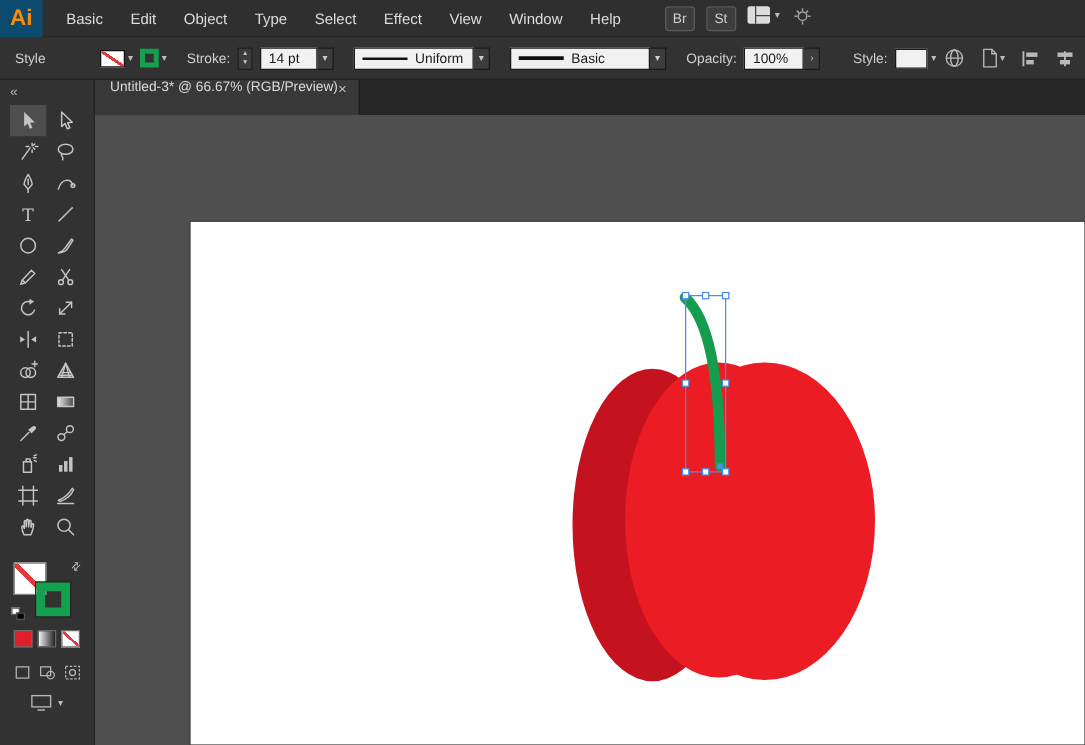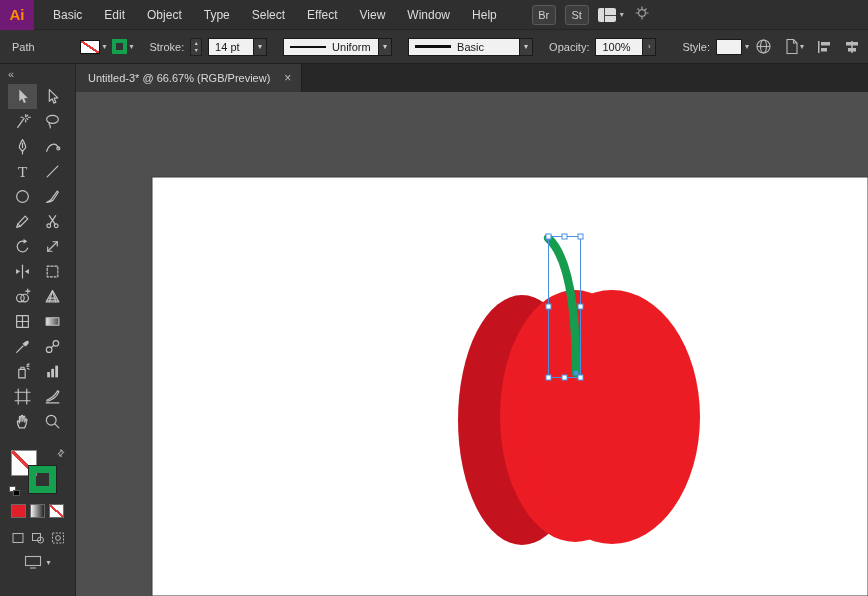--- a/index.html
+++ b/index.html
@@ -2,24 +2,24 @@
 <html><head>
 <meta charset="utf-8">
 <style>
   *{margin:0;padding:0;box-sizing:border-box;}
   html,body{width:868px;height:596px;overflow:hidden;}
   body{font-family:"Liberation Sans",sans-serif;background:#4f4f4f;font-size:12px;color:#d6d6d6;}
   .app{position:relative;width:868px;height:596px;display:flex;flex-direction:column;}
 
   
   .menubar{height:30px;background:#2f2f2f;border-bottom:1px solid #242424;display:flex;align-items:center;flex:0 0 30px;}
-  .ai-logo{width:34px;height:30px;background:#701a75;color:#ff8b00;font-weight:bold;font-size:15px;display:flex;align-items:center;justify-content:center;}
+  .ai-logo{width:34px;height:30px;background:#0c4a6e;color:#ff8b00;font-weight:bold;font-size:18px;display:flex;align-items:center;justify-content:center;}
   .menus{display:flex;margin-left:8px;}
   .menu-item{padding:0 11px;line-height:30px;font-size:12px;color:#dcdcdc;cursor:default;}
-  .menu-extra{display:flex;align-items:center;gap:9px;margin-left:24px;}
+  .menu-extra{display:flex;align-items:flex-start;gap:9px;margin-left:24px;}
   .mini-btn{width:24px;height:20px;background:#3d3d3d;border:1px solid #5a5a5a;border-radius:3px;color:#cfcfcf;font-size:11px;display:flex;align-items:center;justify-content:center;}
   .layout-btn{display:flex;align-items:center;gap:4px;}
   .layout-icon{width:18px;height:14px;background:#dcdcdc;border-radius:2px;position:relative;}
   .layout-icon:before{content:"";position:absolute;left:6px;top:0;width:1px;height:14px;background:#444;}
   .layout-icon:after{content:"";position:absolute;left:6px;top:7px;right:0;height:1px;background:#444;}
   .chev{font-size:8px;color:#bdbdbd;}
 
   
   .controlbar{height:34px;background:#323232;border-bottom:1px solid #1f1f1f;display:flex;align-items:center;flex:0 0 34px;gap:6px;padding-left:12px;}
   .cb-label{font-size:11px;color:#cfcfcf;}
@@ -68,21 +68,21 @@
   .draw-modes{display:flex;gap:3px;margin-top:12px;}
   .mode-btn{width:17px;height:15px;display:flex;align-items:center;justify-content:center;}
   .mode-btn svg{width:14px;height:12px;stroke:#b5b5b5;fill:none;stroke-width:1;}
 
   .screen-mode{margin-top:10px;display:flex;align-items:center;gap:4px;}
   .screen-mode svg{width:18px;height:14px;stroke:#b5b5b5;fill:none;stroke-width:1.1;}
 
   
   .doc-col{flex:1;display:flex;flex-direction:column;min-width:0;}
   .tabstrip{height:28px;background:#272727;display:flex;align-items:flex-end;flex:0 0 28px;}
-  .tab{height:28px;background:#383838;border-right:1px solid #1d1d1d;display:flex;align-items:center;gap:14px;padding:0 10px 0 12px;font-size:11px;color:#dadada;}
+  .tab{height:28px;background:#383838;border-right:1px solid #1d1d1d;display:flex;padding:0 10px 0 12px;font-size:11px;color:#dadada;}
   .tab-close{color:#bdbdbd;font-size:12px;}
 
   .canvas{flex:1;position:relative;background:#4f4f4f;min-height:0;}
   .canvas svg{position:absolute;left:0;top:0;}
   .sel{stroke:#4a90e2;}
   .handle{fill:#ffffff;stroke:#4a90e2;stroke-width:1;}
   .anchor{fill:#4a90e2;stroke:none;}
 </style>
 </head>
 <body>
@@ -112,21 +112,21 @@
       <div>
         <svg width="18" height="16" viewBox="0 0 18 16" style="stroke:#9d9d9d;fill:none;stroke-width:1.2">
           <circle cx="9" cy="8" r="3.4"></circle>
           <path d="M9 1.5 V4 M9 12 V14.5 M2.5 8 H5 M13 8 H15.5 M4.5 3.5 L6.3 5.3 M13.5 3.5 L11.7 5.3"></path>
         </svg>
       </div>
     </div>
   </div>
 
   <div class="controlbar">
-    <span class="cb-label ctx-label">Path</span>
+    <span class="cb-label ctx-label">Style</span>
 
     <div class="swatch-group">
       <span class="fill-none-swatch">
           <span class="red-slash"></span>
         </span>
       <span class="chev">▾</span>
     </div>
     <div class="swatch-group">
       <span class="stroke-swatch"></span>
       <span class="chev">▾</span>

